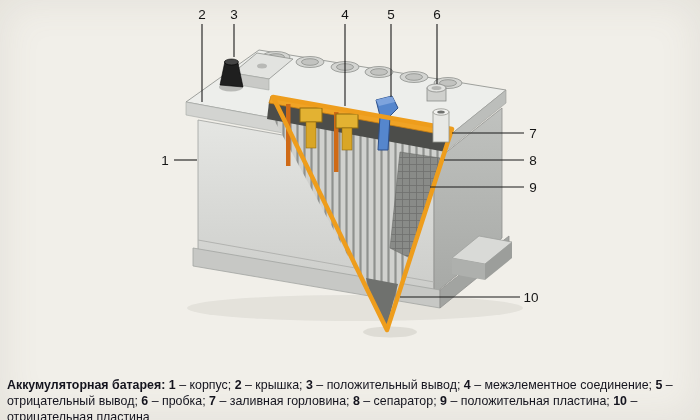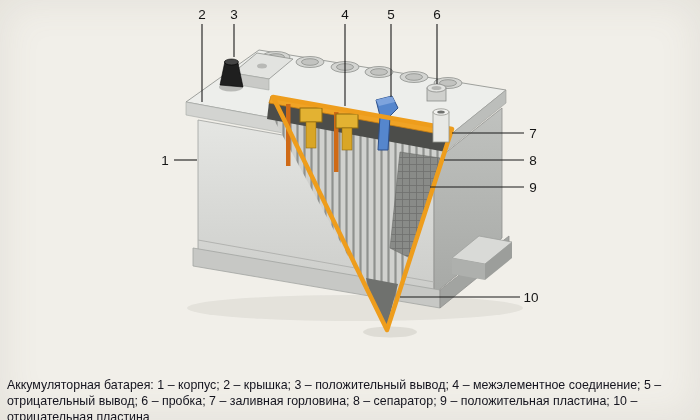--- a/index.html
+++ b/index.html
@@ -10,21 +10,21 @@
     position:relative;
   }
   .stage{position:absolute;inset:0;box-shadow:inset 0 0 40px rgba(120,115,100,.12);}
   svg{position:absolute;left:0;top:0;}
   .callout-num{font-size:13.5px;fill:#151515;font-family:"Liberation Sans",sans-serif;}
   .caption{
     position:absolute;left:7px;top:366px;width:687px;
     font-size:12.4px;line-height:1.28;color:#14141e;
     text-align:left;
   }
-  .caption b{font-weight:400;}
+  .caption b{font-weight:700;}
 </style>
 </head>
 <body>
 
 <div class="stage">
 
 <svg width="700" height="420" viewBox="0 0 700 420">
 
   <defs>
     <linearGradient id="gFront" x1="0" y1="0" x2="0" y2="1">

